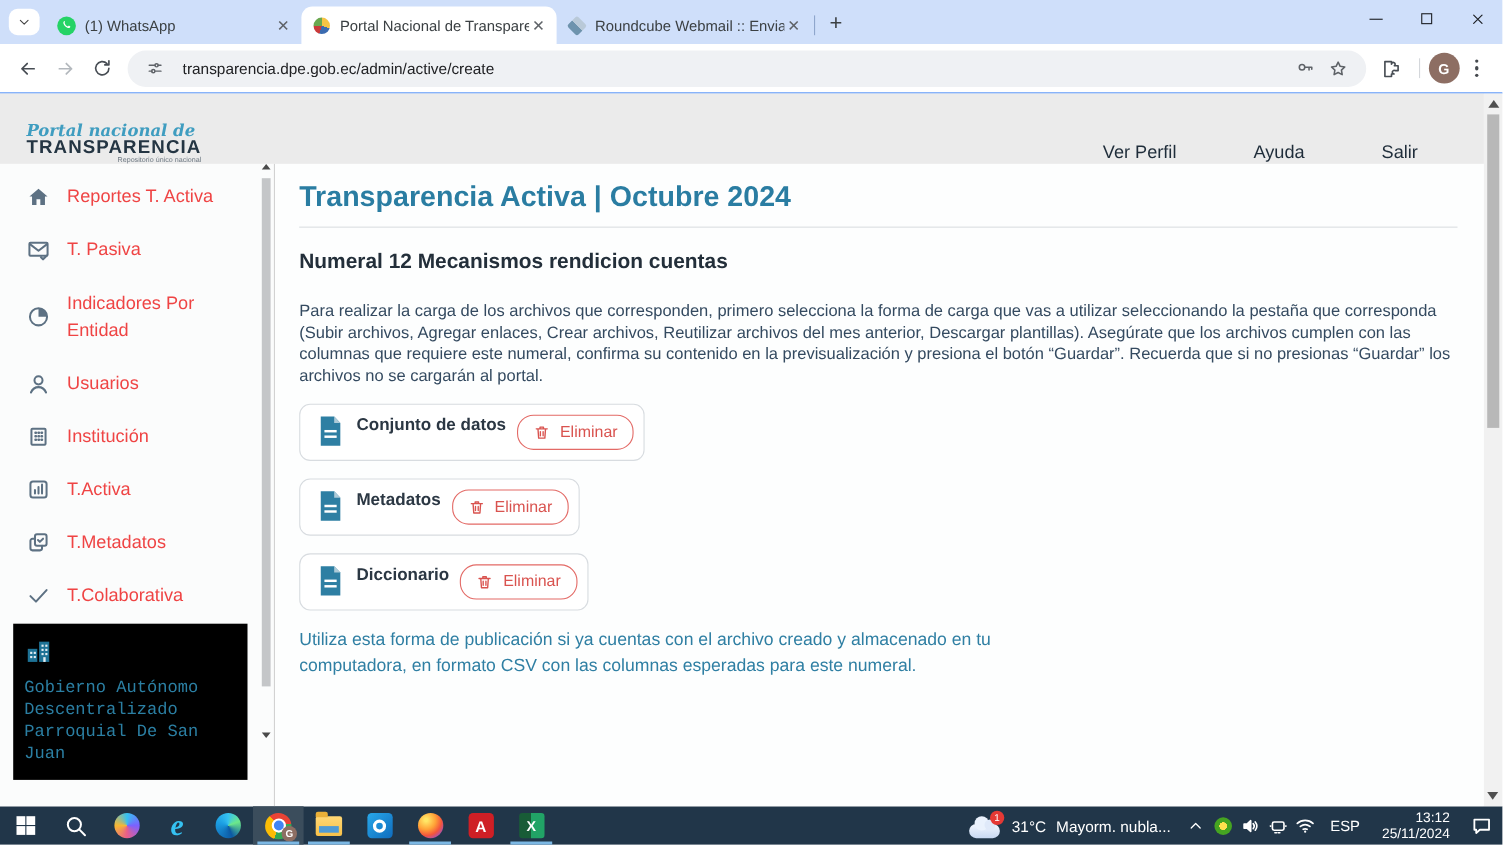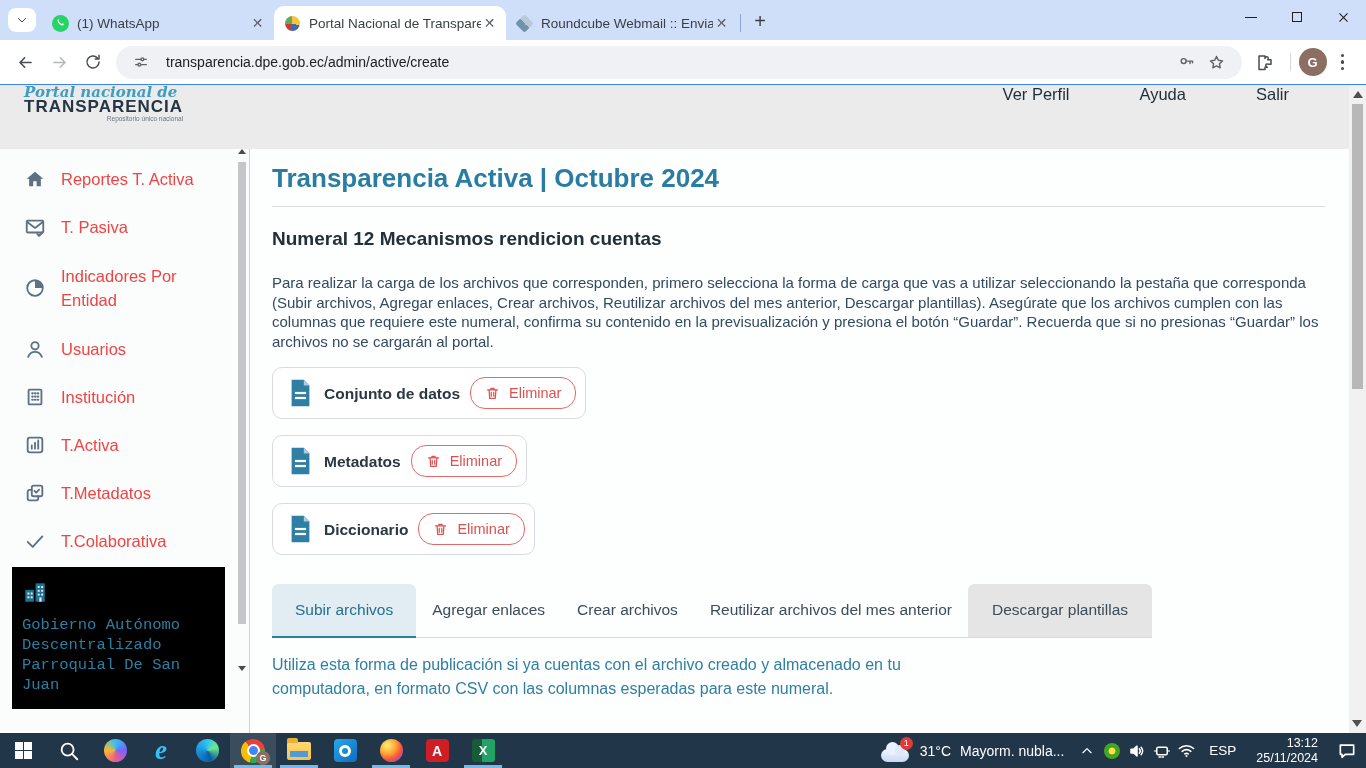--- a/index.html
+++ b/index.html
@@ -32,21 +32,21 @@
   .pill-ic { width:30px; height:30px; display:flex; align-items:center; justify-content:center; color:#5f6368; }
   .ext-area { display:flex; align-items:center; }
   .v-sep { width:1px; height:18px; background:#d4d7db; margin:0 8px; }
   .avatar { width:28px; height:28px; border-radius:50%; background:#8d6e63; color:#fff; font-size:13px; font-weight:700; display:flex; align-items:center; justify-content:center; }
   .kebab { display:flex; flex-direction:column; gap:3px; padding:6px 14px; }
   .kebab i { width:3.5px; height:3.5px; border-radius:50%; background:#45494e; }
 
   
   .page { height:648px; display:flex; }
   .page-left { flex:1; display:flex; flex-direction:column; min-width:0; }
-  .site-header { height:64px; background:#ebebeb; display:flex; align-items:flex-start; justify-content:space-between; padding:0 60px 0 24px; }
+  .site-header { height:64px; background:#ebebeb; display:flex; align-items:flex-end; justify-content:space-between; padding:0 60px 0 24px; }
   .logo .l1 { font-family:"DejaVu Serif", serif; font-style:italic; font-weight:700; color:#3f9dc0; font-size:15px; line-height:14px; }
   .logo .l2 { font-weight:700; color:#243543; font-size:17px; letter-spacing:1px; line-height:16px; }
   .logo .l3 { font-size:6.5px; color:#6b7680; text-align:right; }
   .site-nav { display:flex; gap:70px; font-size:16.5px; color:#1f2d3a; }
   .site-nav span { cursor:default; }
 
   .page-body { flex:1; display:flex; min-height:0; }
   .sidebar { width:250px; background:#fbfcfc; border-right:1px solid #d2d2d2; position:relative; padding-top:6px; }
   .side-item { display:flex; align-items:center; gap:15px; padding:13px 30px 13px 24px; font-size:16.5px; color:#ef4444; }
   .side-item .sicon { width:22px; height:22px; color:#5d7183; flex:0 0 auto; }
@@ -57,21 +57,21 @@
   .side-scroll .arr { width:0; height:0; border-left:4px solid transparent; border-right:4px solid transparent; margin:0 auto; }
   .side-scroll .arr.up { border-bottom:5px solid #4a4a4a; }
   .side-scroll .arr.down { border-top:5px solid #4a4a4a; position:absolute; bottom:0; left:0; right:0; }
   .side-scroll .sthumb { width:8px; background:#c4c6c8; height:462px; margin:8px auto 0; }
 
   .content { flex:1; background:#fdfefe; padding:14px 24px 0 22px; min-width:0; }
   .page-title { color:#2a7da2; font-size:26px; font-weight:700; }
   .title-divider { height:1px; background:#dadee1; margin:12px 0 0; }
   .numeral-title { margin-top:21px; color:#232f3a; font-size:19px; font-weight:700; }
   .instructions { margin-top:23px; color:#344a60; font-size:15px; line-height:19.5px; }
-  .file-card { display:inline-flex; align-items:center; gap:10px; border:1px solid #d8dce0; border-radius:10px; background:#fff; padding:9px 9px 9px 14px; margin-top:16px; }
+  .file-card { display:inline-flex; gap:10px; border:1px solid #d8dce0; border-radius:10px; background:#fff; padding:9px 9px 9px 14px; margin-top:16px; }
   .file-row { display:block; }
   .file-row:first-of-type { margin-top:7px; }
   .ficon { width:27px; height:30px; flex:0 0 auto; }
   .fname { font-size:15.5px; font-weight:700; color:#2b3743; line-height:19px; }
   .file-row:first-of-type .fname { width:74px; }
   .del-btn { display:flex; align-items:center; gap:9px; border:1.5px solid #e36a66; border-radius:15px; background:#fff; color:#d9534f; font-size:14.5px; padding:7px 14px; font-family:inherit; }
   .del-btn svg { width:15px; height:16px; }
 
   .tabs-row { margin-top:29px; display:flex; align-items:stretch; width:fit-content; border-bottom:1px solid #d4d9dd; }
   .ptab { padding:17px 16px; font-size:15.5px; color:#3c4c59; white-space:nowrap; }
@@ -389,27 +389,20 @@
                 </svg></span>
           <span class="fname">Diccionario</span>
           <button class="del-btn">
             <svg class="stroke" viewBox="0 0 24 24">
                   <path d="M4 7h16M9.5 7V4.5h5V7M6.5 7l1 13.5h9l1-13.5M10 11v6M14 11v6"></path>
                 </svg>
             <span>Eliminar</span>
           </button>
         </div></div>
 
-        <div class="tabs-row">
-          <div class="ptab active">Subir archivos</div>
-          <div class="ptab">Agregar enlaces</div>
-          <div class="ptab">Crear archivos</div>
-          <div class="ptab">Reutilizar archivos del mes anterior</div>
-          <div class="ptab hovered">Descargar plantillas</div>
-        </div>
 
         <p class="tab-desc">Utiliza esta forma de publicación si ya cuentas con el archivo creado y almacenado en tu computadora, en formato CSV con las columnas esperadas para este numeral.</p>
       </div>
     </div>
   </div>
 
   <div class="page-scrollbar">
     <div class="psb-arr up"></div>
     <div class="psb-thumb"></div>
     <div class="psb-arr down"></div>

